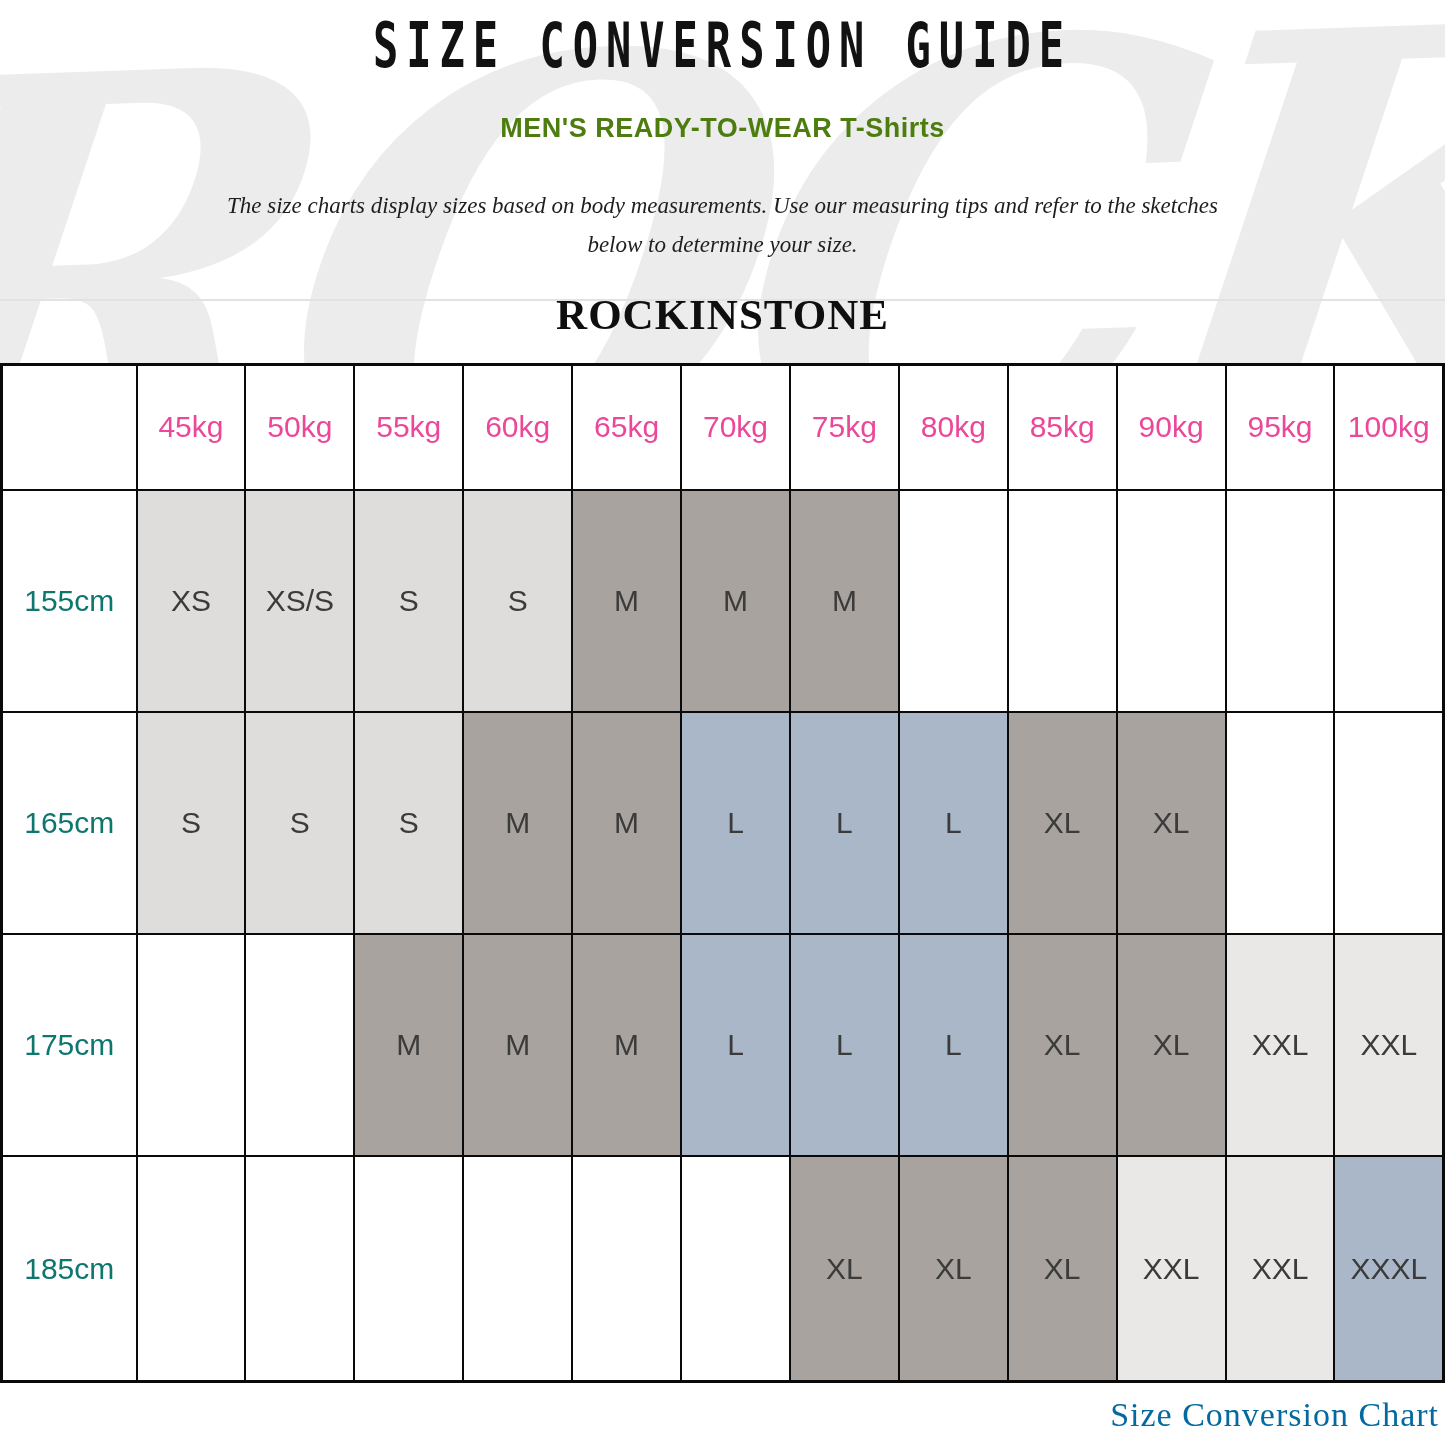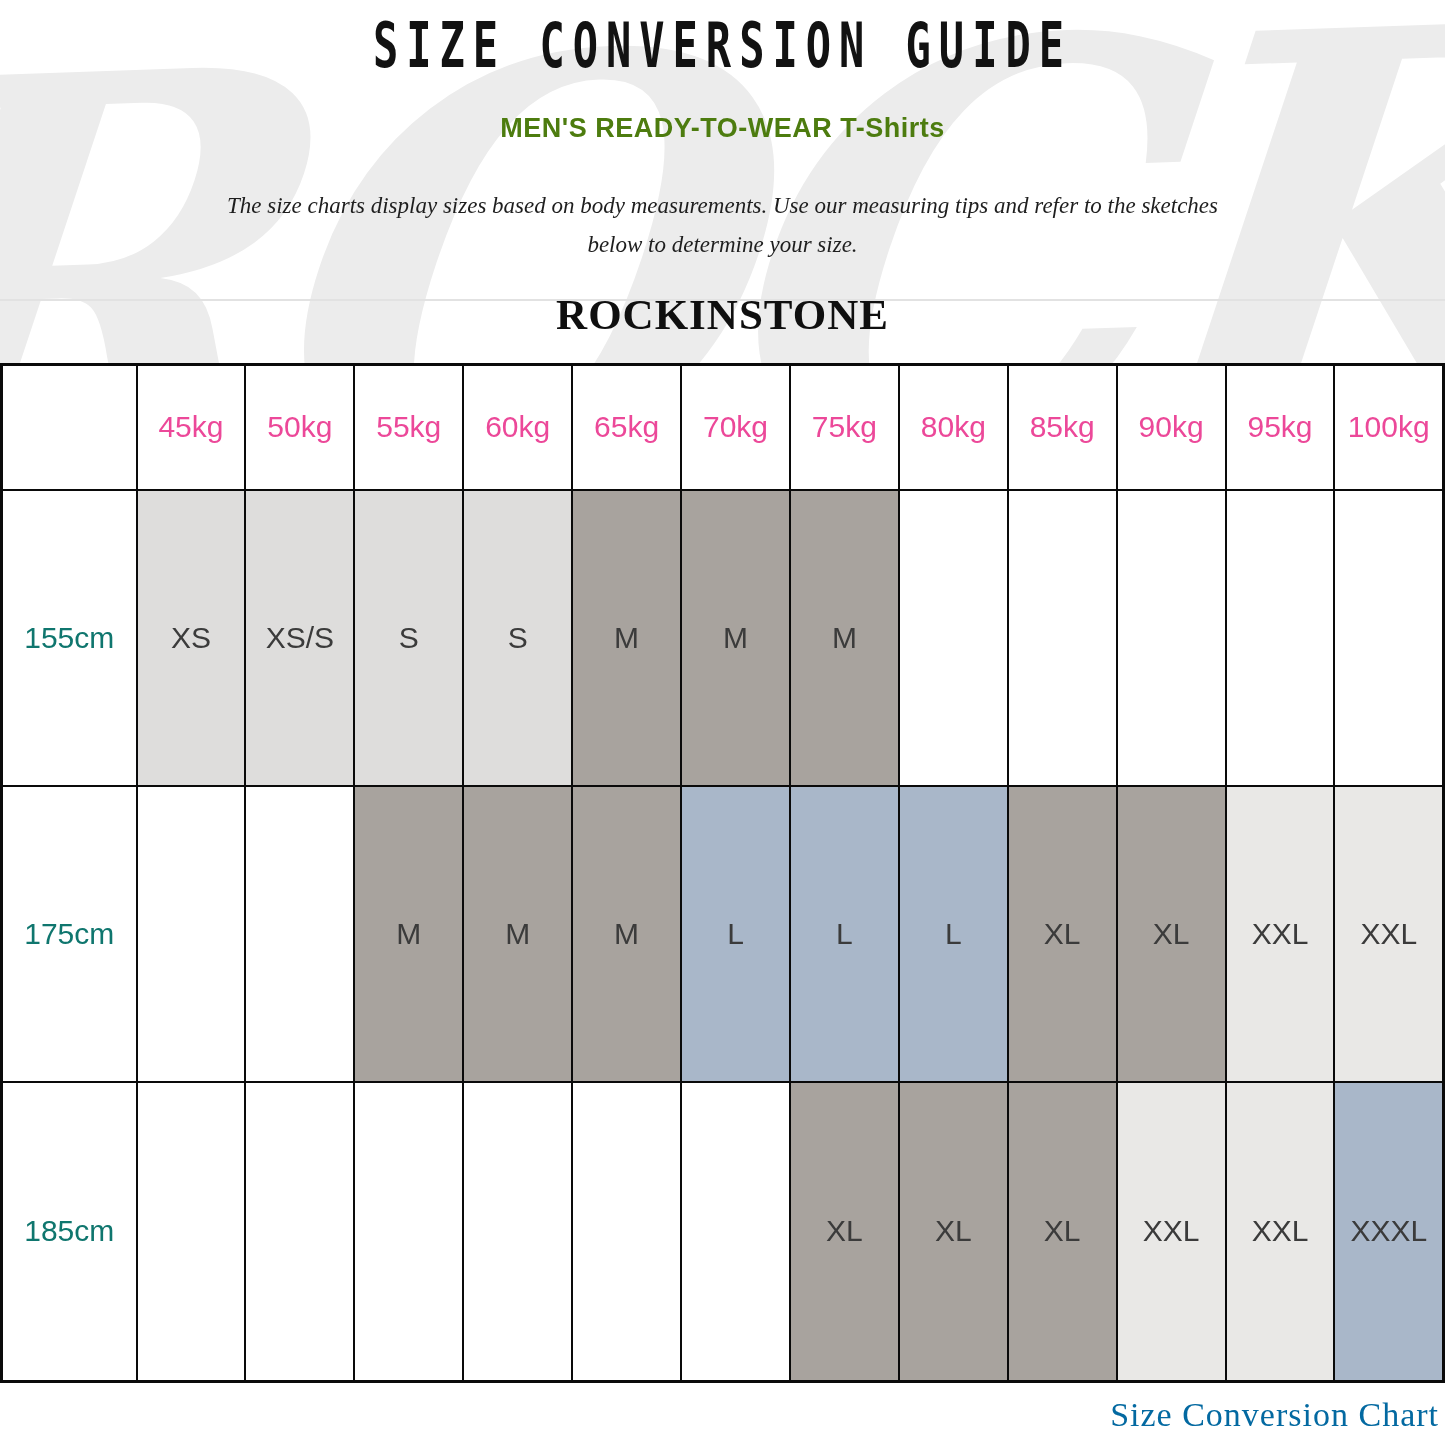--- a/index.html
+++ b/index.html
@@ -157,20 +157,35 @@
           <td class="tone-dark">M</td>
           <td class="tone-dark">M</td>
           <td class="tone-dark">M</td>
           <td class="tone-none"></td>
           <td class="tone-none"></td>
           <td class="tone-none"></td>
           <td class="tone-none"></td>
           <td class="tone-none"></td>
         </tr>
         <tr>
+          <th>165cm</th>
+          <td class="tone-light">S</td>
+          <td class="tone-light">S</td>
+          <td class="tone-light">S</td>
+          <td class="tone-dark">M</td>
+          <td class="tone-dark">M</td>
+          <td class="tone-blue">L</td>
+          <td class="tone-blue">L</td>
+          <td class="tone-blue">L</td>
+          <td class="tone-dark">XL</td>
+          <td class="tone-dark">XL</td>
+          <td class="tone-none"></td>
+          <td class="tone-none"></td>
+        </tr>
+        <tr>
           <th>175cm</th>
           <td class="tone-none"></td>
           <td class="tone-none"></td>
           <td class="tone-dark">M</td>
           <td class="tone-dark">M</td>
           <td class="tone-dark">M</td>
           <td class="tone-blue">L</td>
           <td class="tone-blue">L</td>
           <td class="tone-blue">L</td>
           <td class="tone-dark">XL</td>

